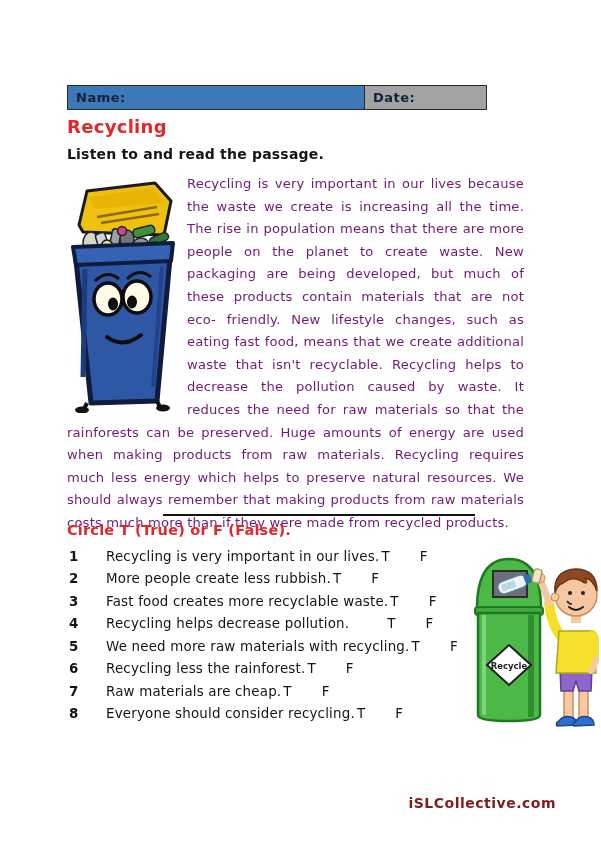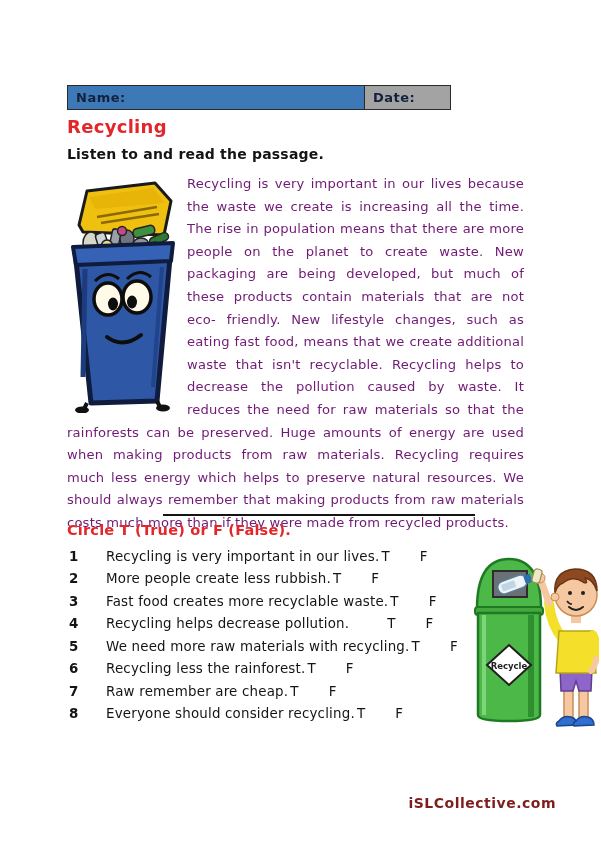--- a/index.html
+++ b/index.html
@@ -10,21 +10,21 @@
     width: 601px;
     height: 849px;
     background: #ffffff;
     overflow: hidden;
   }
 
   
   .header-bar {
     position: absolute;
     left: 67px; top: 85px;
-    width: 384px; height: 25px;
+    width: 420px; height: 25px;
     display: flex;
     border: 1px solid #2a2a2a;
   }
   .name-cell {
     width: 297px; height: 100%;
     background: #3d79b7;
     border-right: 1px solid #2a2a2a;
     display: flex; align-items: center;
     padding-left: 8px;
   }
@@ -202,21 +202,21 @@
       <span class="f-mark">F</span>
     </div>
     <div class="q-row">
       <span class="q-num">6</span>
       <span class="q-text">Recycling less the rainforest.</span>
       <span class="t-mark">T</span>
       <span class="f-mark">F</span>
     </div>
     <div class="q-row">
       <span class="q-num">7</span>
-      <span class="q-text">Raw remember are cheap.</span>
+      <span class="q-text">Raw materials are cheap.</span>
       <span class="t-mark">T</span>
       <span class="f-mark">F</span>
     </div>
     <div class="q-row">
       <span class="q-num">8</span>
       <span class="q-text">Everyone should consider recycling.</span>
       <span class="t-mark">T</span>
       <span class="f-mark">F</span>
     </div>
   </div>

